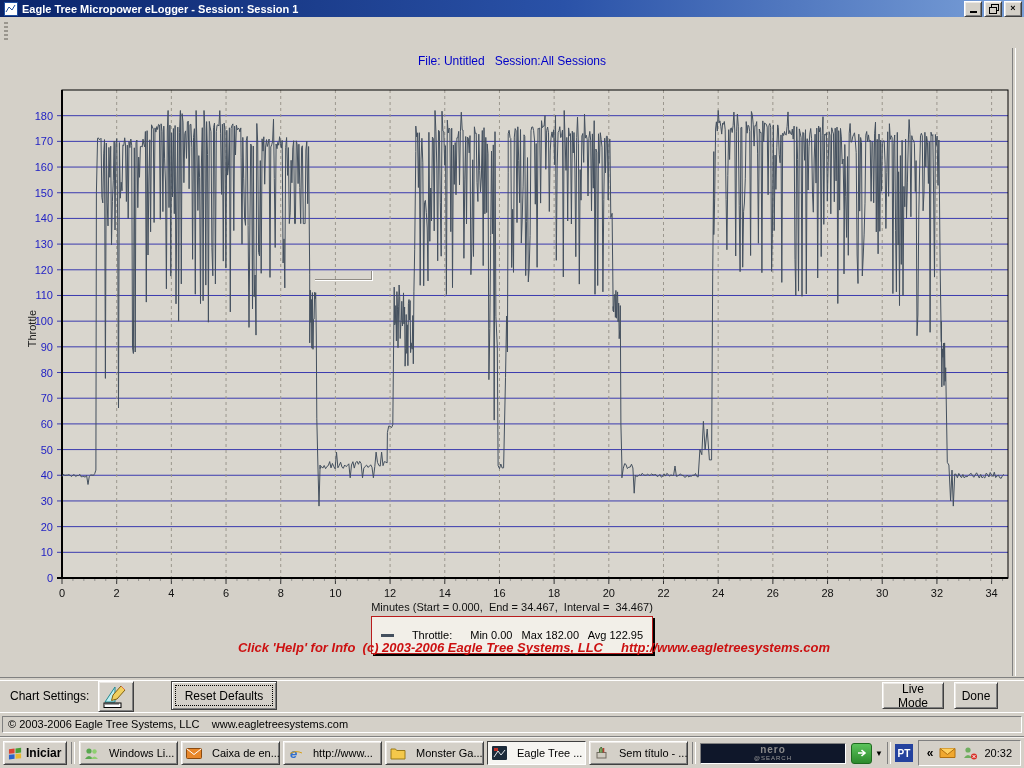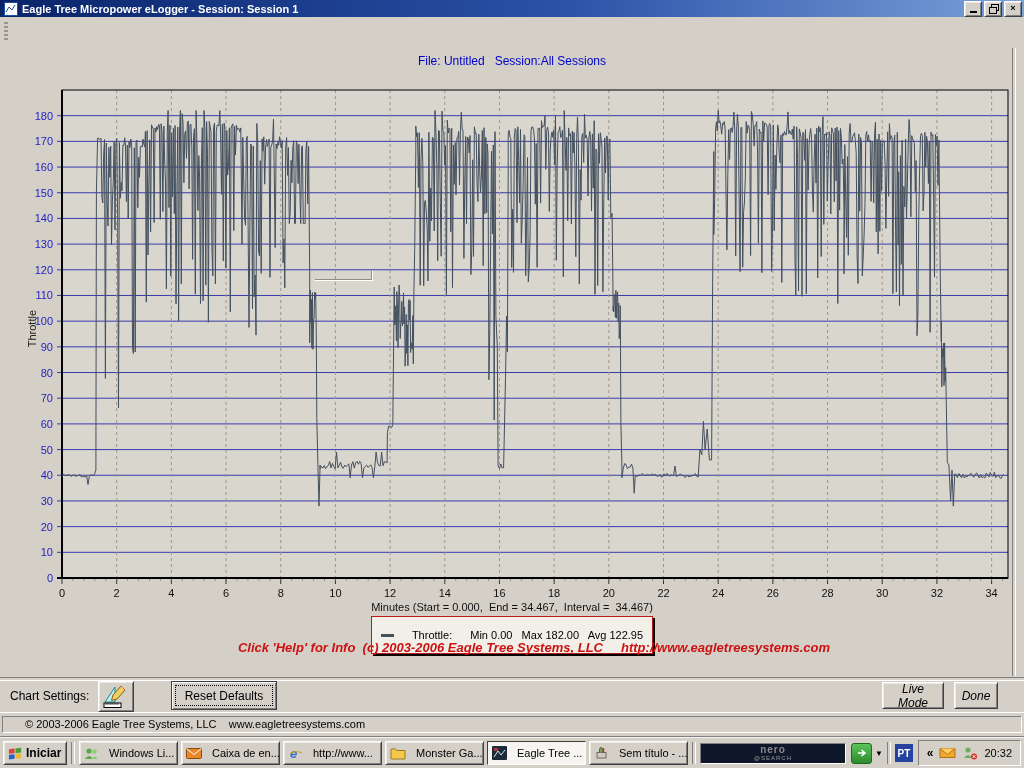--- a/index.html
+++ b/index.html
@@ -58,29 +58,29 @@
   .iconbtn{position:absolute;left:98px;top:681px;width:34px;height:29px;display:flex;
            align-items:center;justify-content:center;}
   .btn-reset{position:absolute;left:140px;top:681px;width:106px;height:29px;
              background:#d4d0c8;border:1px solid #404040;
              box-shadow:inset 1px 1px 0 #fff, inset -1px -1px 0 #808080;
              display:flex;align-items:center;justify-content:center;font-size:12px;
              outline:1px dotted #000;outline-offset:-5px;margin-left:31px;}
   .btn-plain{position:absolute;top:682px;height:27px;background:#d4d0c8;
              border:1px solid;border-color:#fff #404040 #404040 #fff;
              box-shadow:inset 1px 1px 0 #ece9e5, inset -1px -1px 0 #808080;
-             display:flex;align-items:center;justify-content:center;font-size:12px;font-style:italic;}
+             display:flex;align-items:center;justify-content:center;font-size:12px;}
   .btn-live{left:882px;width:62px;}
   .btn-done{right:26px;width:44px;}
 
   
   .statusbar{position:absolute;left:0;top:712px;width:1024px;height:25px;background:#d4d0c8;
              border-top:1px solid #fff;box-sizing:border-box;padding:3px 2px 0 2px;}
   .statusfield{height:17px;border:1px solid;border-color:#808080 #fff #fff #808080;
-               padding:1px 22px;font-size:11px;box-sizing:border-box;}
+               padding:1px 5px;font-size:11px;box-sizing:border-box;}
 
   
   .taskbar{position:absolute;left:0;top:737px;width:1024px;height:31px;background:#d4d0c8;
            border-top:1px solid #f4f2ee;box-shadow:0 -1px 0 #808080;box-sizing:border-box;
            display:flex;align-items:center;padding:0 3px;}
   .startbtn{width:64px;height:24px;display:flex;align-items:center;gap:3px;padding:0 4px;box-sizing:border-box;
             font-weight:bold;font-size:12px;flex:0 0 auto;}
   .tb-divider{width:2px;height:22px;border-left:1px solid #808080;border-right:1px solid #fff;
               margin:0 4px;flex:0 0 auto;}
   .taskbtns{display:flex;gap:3px;flex:0 0 auto;}

